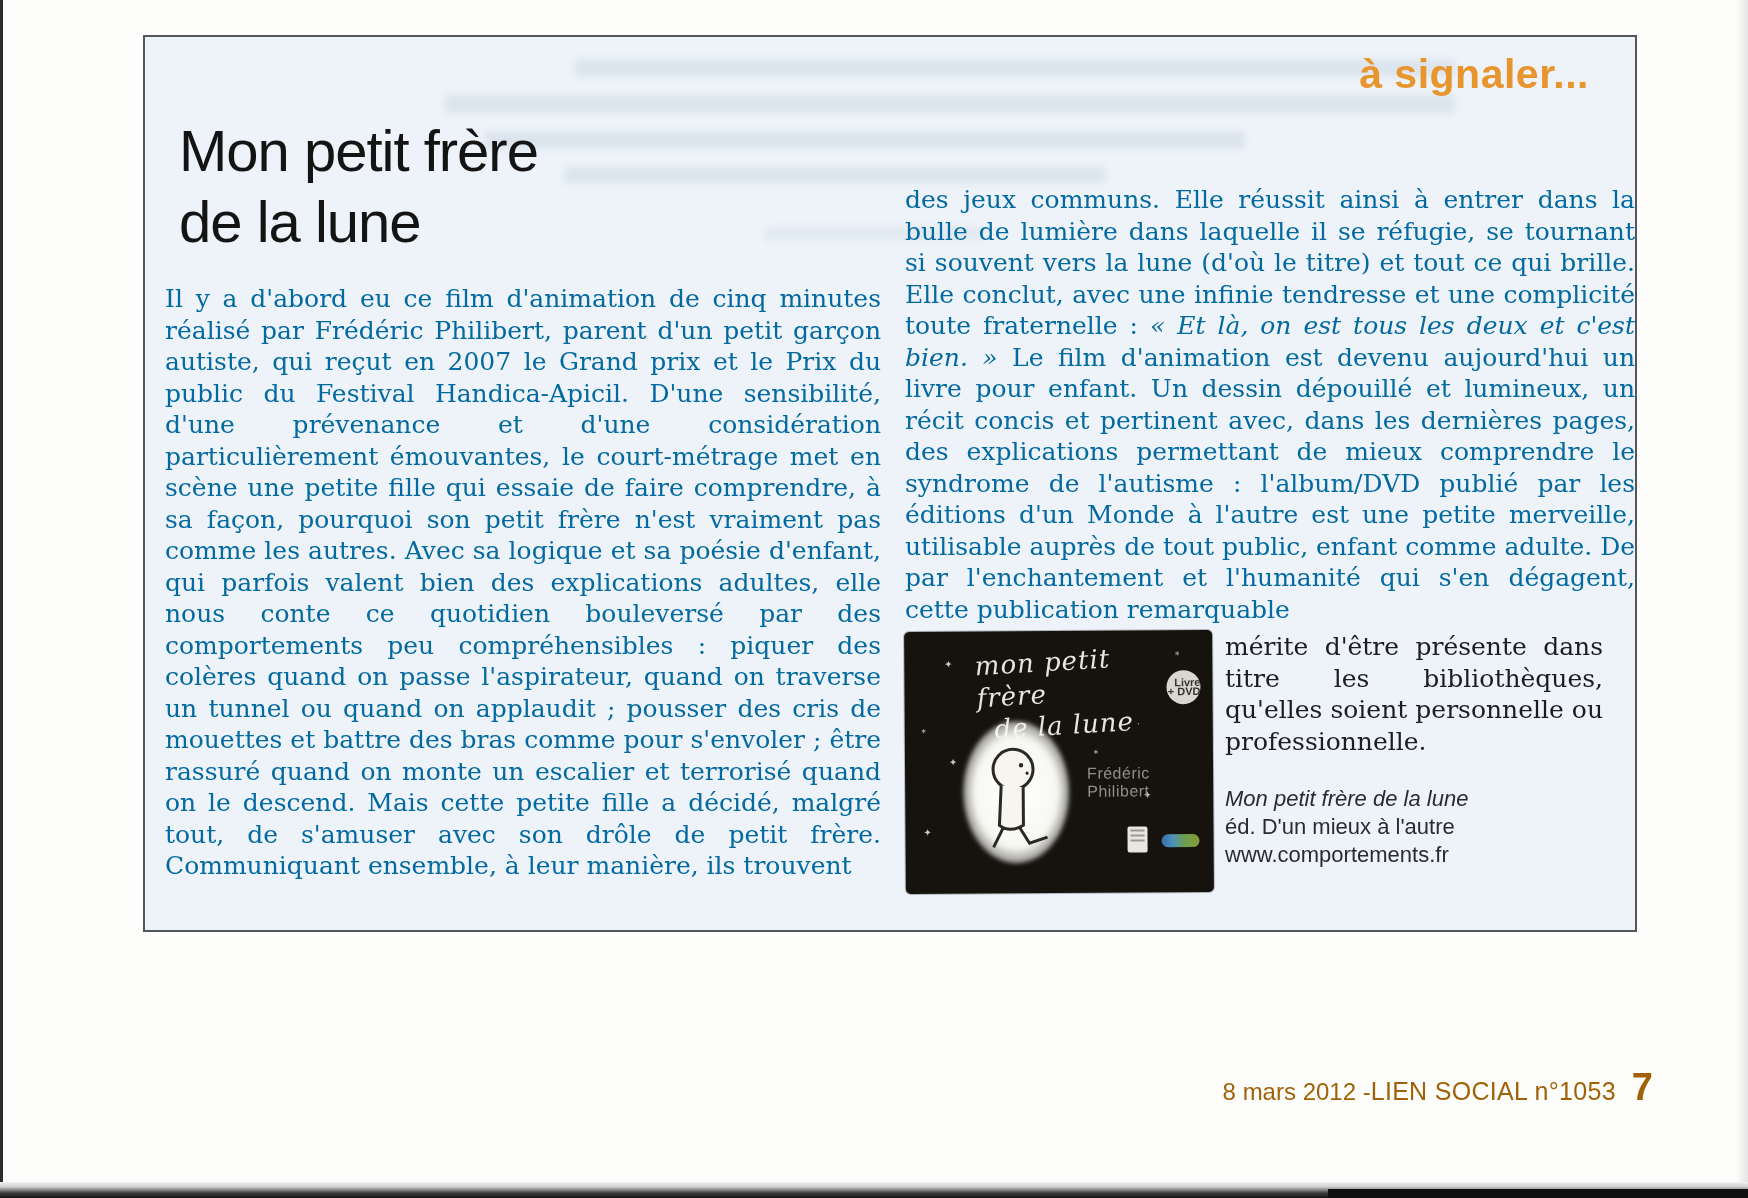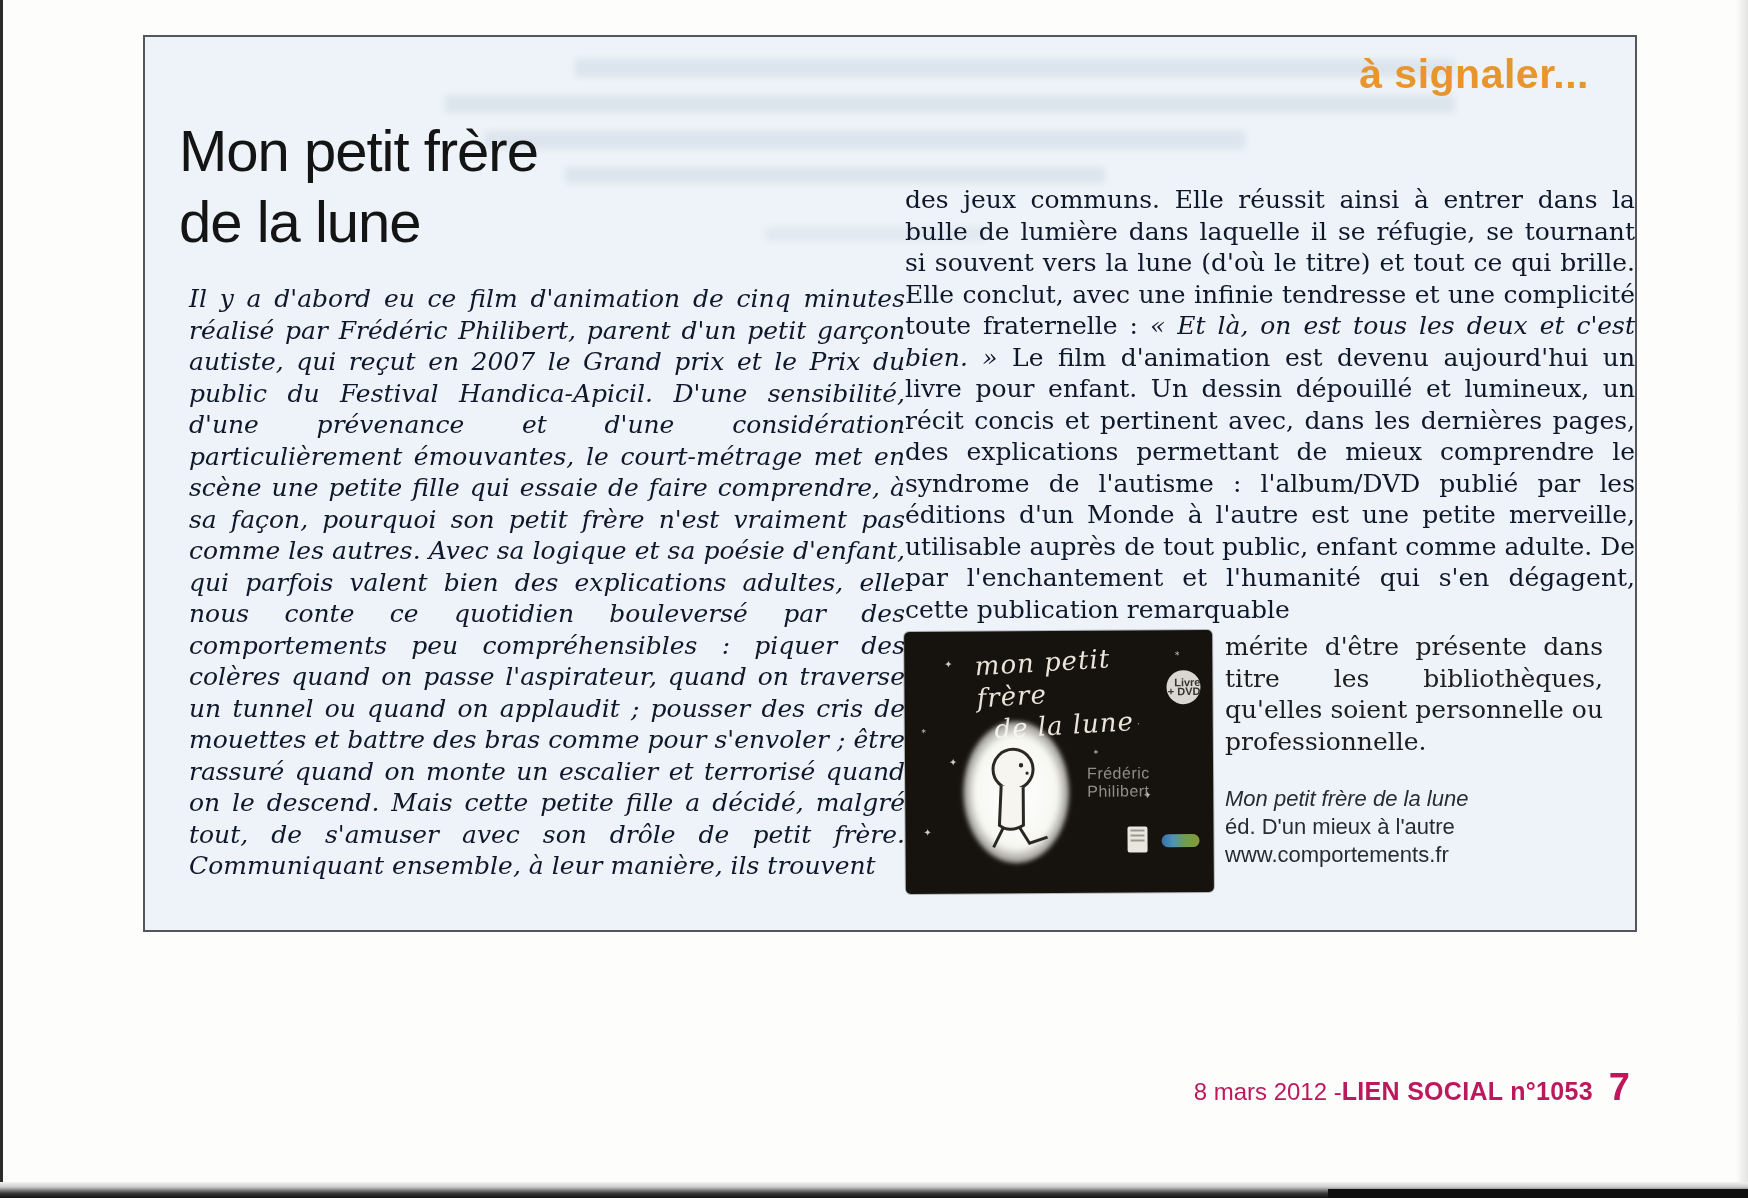--- a/index.html
+++ b/index.html
@@ -32,24 +32,24 @@
   }
 
   .headline{
     position:absolute;left:34px;top:78px;
     font-size:58px;line-height:71px;letter-spacing:-1px;
     color:#141414;font-weight:400;
   }
 
   .body-serif{
     font-family:"DejaVu Serif",serif;
-    font-size:25px;line-height:31.5px;color:#0f172a;
+    font-size:25px;line-height:31.5px;color:#0369a1;
     text-align:justify;
   }
-  .col-left{position:absolute;left:44px;top:246px;width:716px;font-style:italic;}
+  .col-left{position:absolute;left:20px;top:246px;width:716px;}
   .col-right{position:absolute;left:760px;top:147px;width:730px;}
   .col-right .quote-italic{font-style:italic;}
 
   .media-row{display:flex;margin-top:6px;}
   .wrap-stack{margin-left:12px;width:378px;}
   .wrap-text{font-family:"DejaVu Serif",serif;font-size:25px;line-height:31.5px;
     color:#1d1d1f;text-align:justify;}
 
   .caption{margin-top:28px;font-size:22px;line-height:28px;color:#2a2b2e;font-weight:700;}
   .caption .cap-title{font-style:italic;}
@@ -90,25 +90,25 @@
     position:absolute;left:222px;top:196px;width:20px;height:26px;background:#e8e6df;border-radius:2px;
   }
   .logo-white-square i{display:block;height:2px;background:#9a988f;margin:3px 3px 0 3px;}
   .logo-color{
     position:absolute;left:256px;top:204px;width:38px;height:13px;border-radius:7px;
     background:linear-gradient(to right,#3d7fc1 0%,#57a8d8 30%,#7cb65a 60%,#9ab13c 100%);
     opacity:0.85;
   }
 
   .footer{
-    position:absolute;right:118px;top:1066px;
-    display:flex;align-items:baseline;color:#be185d;
+    position:absolute;right:95px;top:1066px;
+    display:flex;align-items:baseline;color:#a16207;
   }
   .footer .date{font-size:24px;}
-  .footer .journal{font-size:25px;font-weight:700;letter-spacing:0.3px;}
+  .footer .journal{font-size:25px;font-weight:400;letter-spacing:0.3px;}
   .footer .pagenum{font-size:38px;font-weight:700;margin-left:16px;}
 </style>
 </head>
 <body>
 
 <div class="scan-edge-left"></div>
 <div class="scan-edge-right"></div>
 
 <div class="article-box">
 

